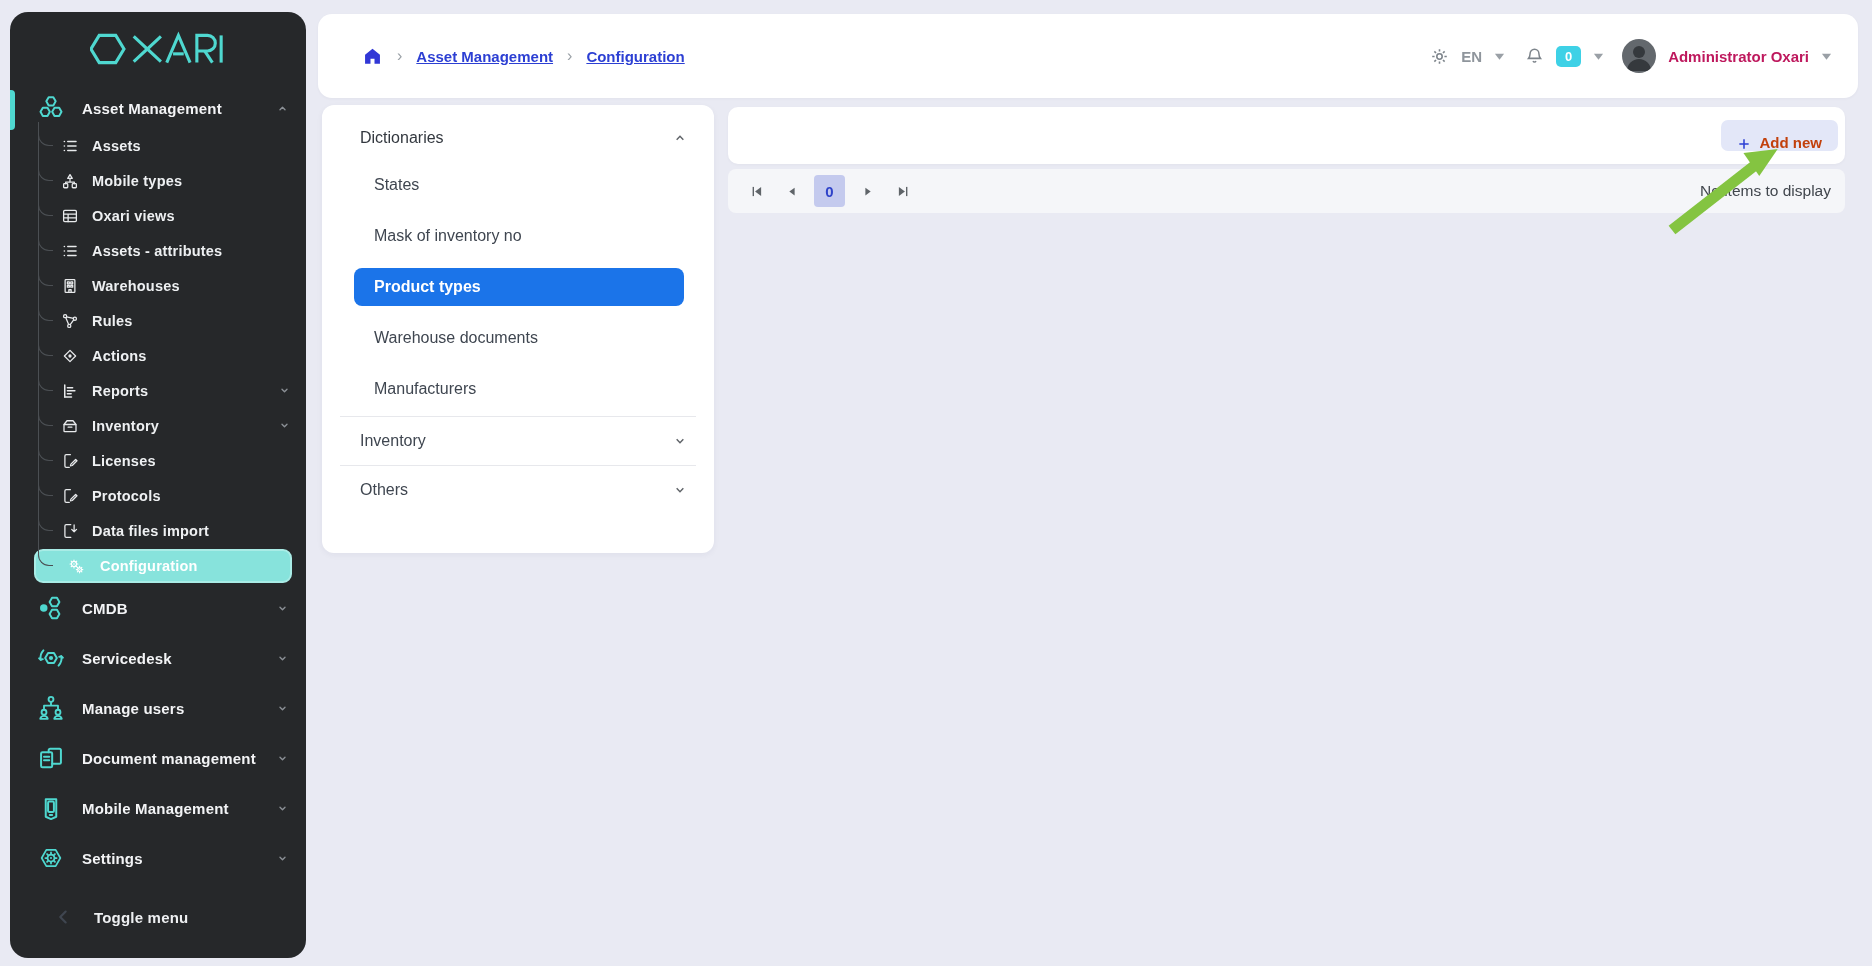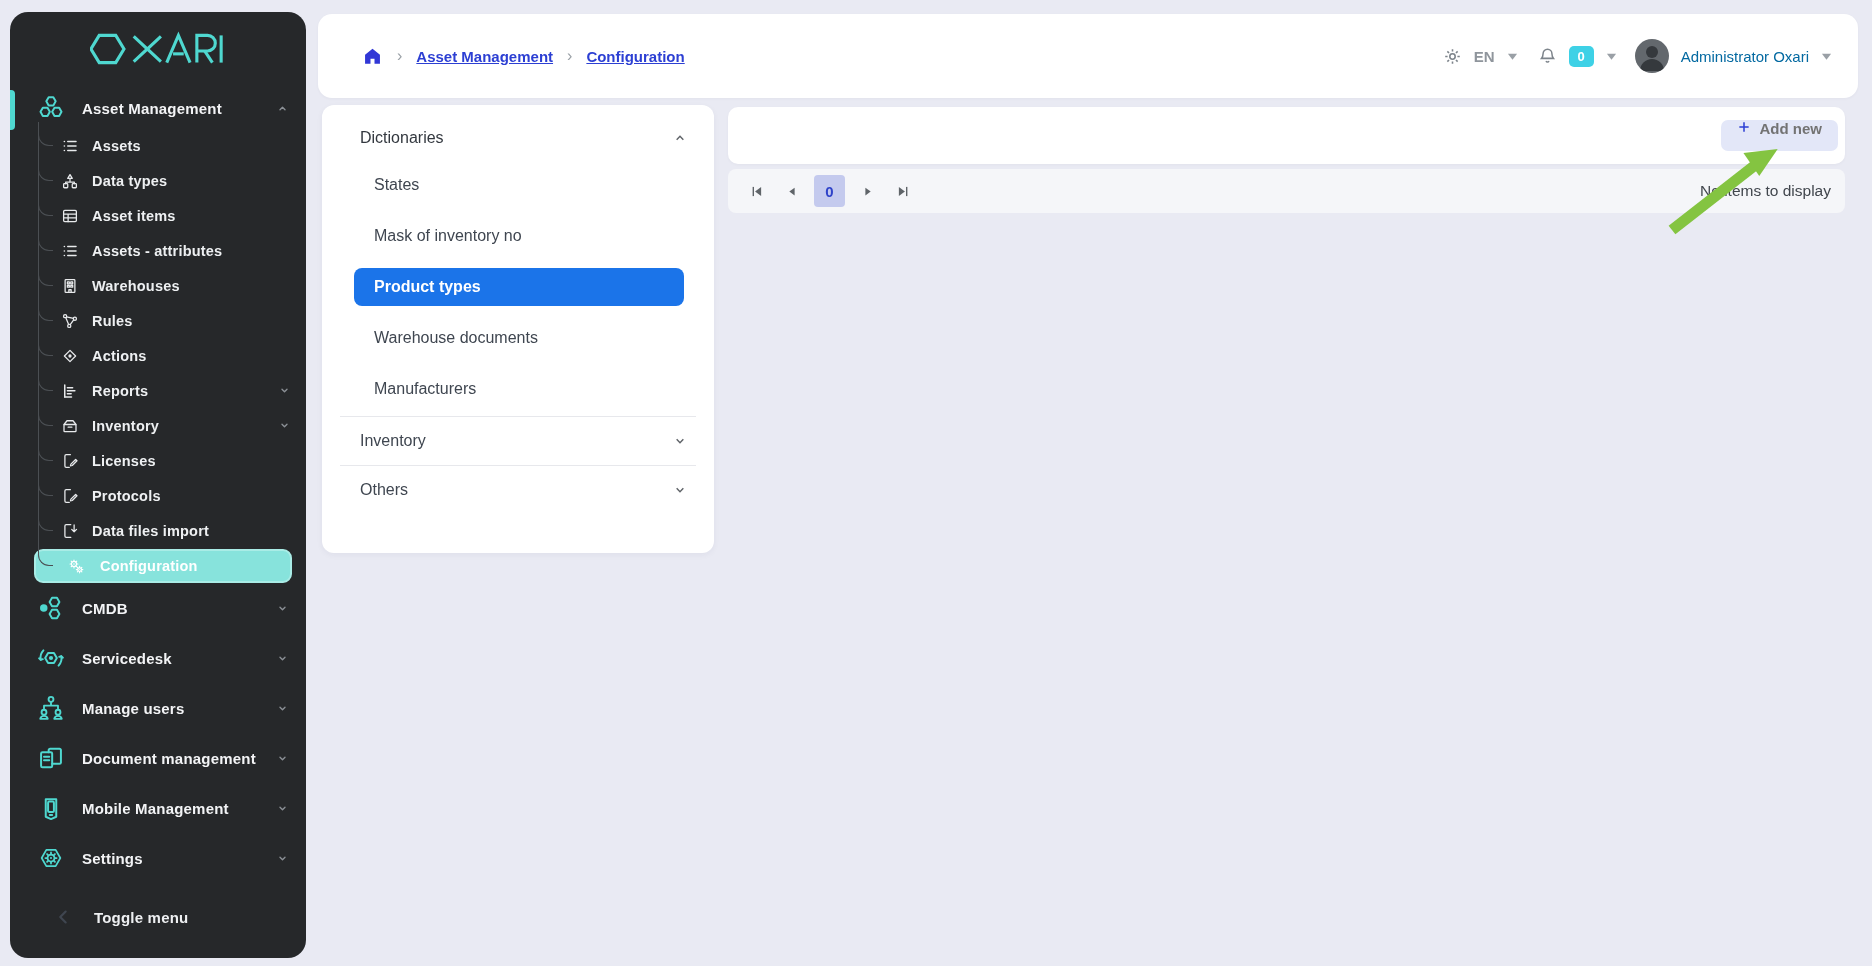--- a/index.html
+++ b/index.html
@@ -85,21 +85,21 @@
   .badge {
     min-width:25px; height:21px; background:#3ed1e6; color:#fff;
     border-radius:5px; font-size:13px; font-weight:700;
     display:flex; align-items:center; justify-content:center; cursor:pointer;
   }
   .avatar {
     width:34px; height:34px; border-radius:50%; background:#63686d;
     overflow:hidden; position:relative; margin-left:6px; cursor:pointer;
   }
   .avatar svg { position:absolute; left:0; top:0; }
-  .hdr-name { color:#0369a1; font-size:15px; }
+  .hdr-name { color:#be185d; font-size:15px;font-weight:bold; }
 
   
   .dict-panel {
     position:absolute; left:322px; top:105px; width:392px; height:448px;
     background:#fff; border-radius:12px; box-shadow:0 2px 6px rgba(40,40,80,.05);
     padding-top:12px;
   }
   .dict-head {
     height:42px; display:flex; align-items:center; padding:0 26px 0 38px;
     font-size:16px; color:#33383f; cursor:pointer;
@@ -125,22 +125,22 @@
   .dict-group .chev { position:static; margin-left:auto; color:#5f6368; }
 
   
   .toolbar {
     position:absolute; left:728px; top:107px; width:1117px; height:57px;
     background:#fff; border-radius:10px; box-shadow:0 1px 3px rgba(40,40,80,.04);
     display:flex; align-items:center; justify-content:flex-end; padding-right:7px;
   }
   .addnew {
     height:31px; padding:0 16px; background:#e3e7f8; border:none; border-radius:7px;
-    color:#737373; font-size:15px; font-weight:600; font-family:inherit;
-    display:flex; align-items:flex-start; gap:9px; cursor:pointer;
+    color:#c2410c; font-size:15px; font-weight:600; font-family:inherit;
+    display:flex; align-items:flex-end; gap:9px; cursor:pointer;
   }
   .addnew .icon { color:#2c3fd3; }
   .pager-strip {
     position:absolute; left:728px; top:169px; width:1117px; height:44px;
     background:#f5f6f9; border-radius:8px;
     display:flex; align-items:center; padding:0 14px 0 16px;
   }
   .pager { display:flex; align-items:center; gap:11px; }
   .pgbtn { width:24px; height:24px; color:#5f6469; display:flex; align-items:center; justify-content:center; cursor:pointer; }
   .pagebox {
@@ -203,32 +203,32 @@
         <div class="sub-row">
           <span class="branch"></span>
           <span class="icon sub-icon">
             <svg width="18" height="18" viewBox="0 0 24 24" fill="none" stroke="currentColor" stroke-width="1.7" stroke-linecap="round" stroke-linejoin="round">
               <path d="M12 3.5 15 8.5 H9Z"></path>
               <rect x="3.5" y="15.5" width="5.5" height="5.5" rx="1"></rect>
               <rect x="15" y="15.5" width="5.5" height="5.5" rx="1"></rect>
               <path d="M12 8.5v3M6.2 15.5v-2h11.6v2M12 11.5v2"></path>
             </svg>
           </span>
-          <span class="sub-label">Data types</span>
+          <span class="sub-label">Mobile types</span>
 
         </div>
         <div class="sub-row">
           <span class="branch"></span>
           <span class="icon sub-icon">
             <svg width="18" height="18" viewBox="0 0 24 24" fill="none" stroke="currentColor" stroke-width="1.7" stroke-linecap="round" stroke-linejoin="round">
               <rect x="3.5" y="4.5" width="17" height="15" rx="1.5"></rect>
               <path d="M3.5 9.5h17M3.5 14.5h17M9.5 9.5v10"></path>
             </svg>
           </span>
-          <span class="sub-label">Asset items</span>
+          <span class="sub-label">Oxari views</span>
 
         </div>
         <div class="sub-row">
           <span class="branch"></span>
           <span class="icon sub-icon">
             <svg width="18" height="18" viewBox="0 0 24 24" fill="none" stroke="currentColor" stroke-width="2" stroke-linecap="round" stroke-linejoin="round">
               <circle cx="4.5" cy="6" r="1.1" fill="currentColor" stroke="none"></circle>
               <circle cx="4.5" cy="12" r="1.1" fill="currentColor" stroke="none"></circle>
               <circle cx="4.5" cy="18" r="1.1" fill="currentColor" stroke="none"></circle>
               <path d="M9 6h11M9 12h11M9 18h11"></path>

